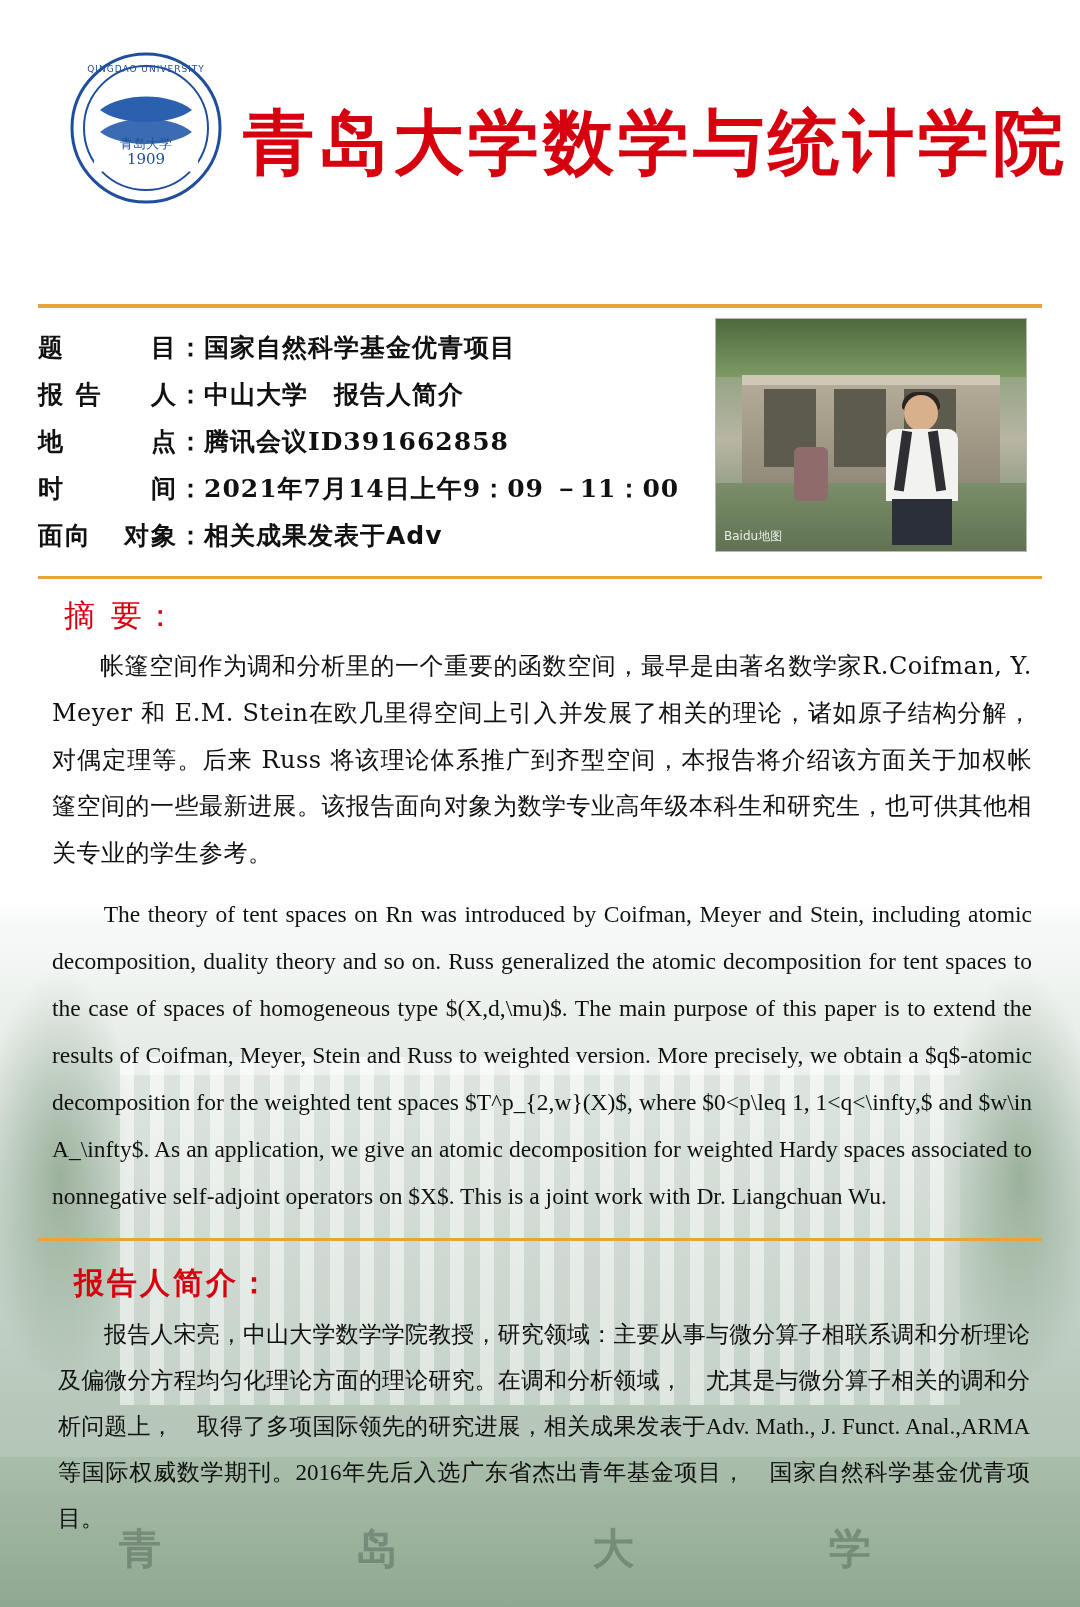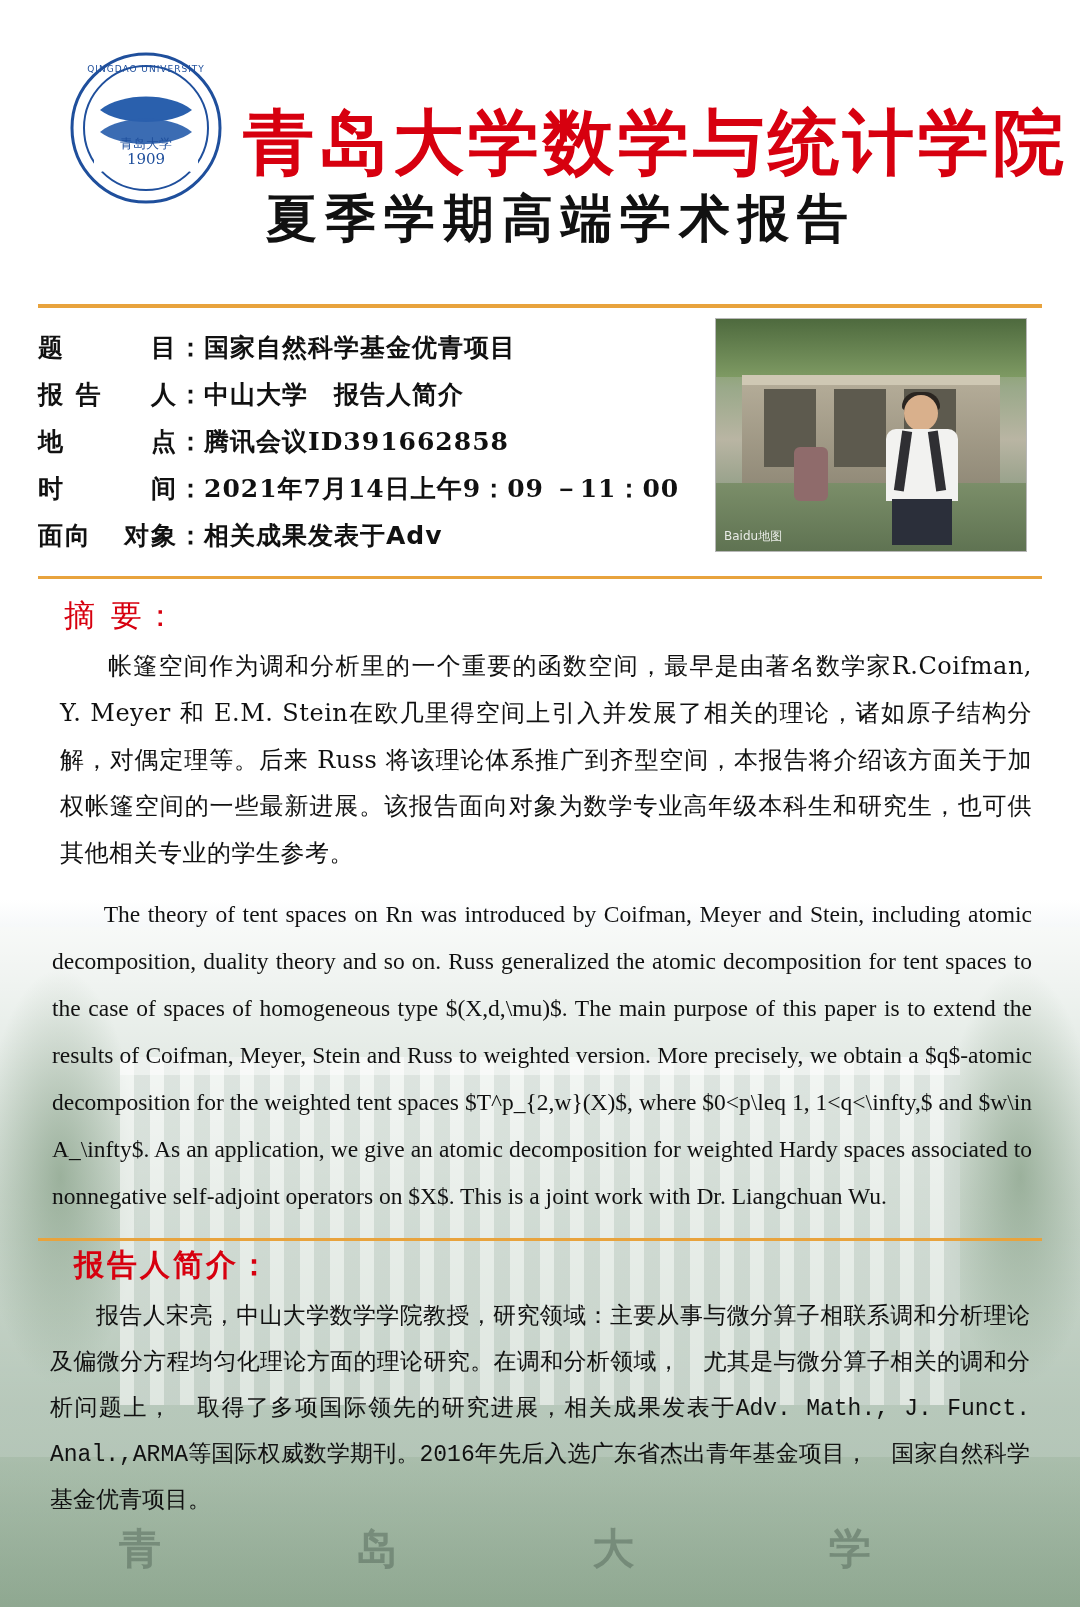--- a/index.html
+++ b/index.html
@@ -250,50 +250,50 @@
     font-family: "DejaVu Sans", sans-serif;
     letter-spacing: 3px;
     margin: 16px 0 4px 26px;
   }
   .abstract-cn {
     font-size: 24px;
     color: #111;
     line-height: 1.95;
     text-align: justify;
     font-family: "DejaVu Serif", serif;
-    margin: 6px 10px 0 22px;
+    margin: 6px 10px 0 14px;
     text-indent: 2em;
     letter-spacing: 0.5px;
   }
   .abstract-en {
     font-size: 23.5px;
     color: #111;
     line-height: 2.0;
     text-align: justify;
     font-family: "Liberation Serif", serif;
     margin: 14px 10px 0 14px;
     text-indent: 2.2em;
   }
 
   
   .bio-head {
     font-size: 30px;
     font-weight: bold;
     color: #d7000f;
     font-family: "DejaVu Sans", sans-serif;
     letter-spacing: 3px;
-    margin: 4px 0 4px 36px;
+    margin: 22px 0 4px 36px;
   }
   .bio-body {
     font-size: 23px;
     color: #111;
     line-height: 2.0;
     text-align: justify;
-    font-family: Liberation Mono, monospace;
-    margin: 8px 12px 0 12px;
+    font-family: Liberation Serif, serif;
+    margin: 8px 12px 0 20px;
     text-indent: 2em;
   }
 </style>
 </head>
 <body>
 
 <div class="poster">
 
   <div class="bg-photo">
     <div class="trees-l"></div>
@@ -315,21 +315,20 @@
           <path d="M28,80 C40,30 120,30 132,80 L132,128 C110,112 50,112 28,128 Z" fill="#ffffff"></path>
           <path d="M34,62 C56,44 104,44 126,62 C106,78 54,78 34,62 Z" fill="#2a60ad"></path>
           <path d="M34,84 C56,66 104,66 126,84 C106,100 54,100 34,84 Z" fill="#2a60ad" opacity="0.92"></path>
           <text x="80" y="116" font-size="15" fill="#1f4f9c" text-anchor="middle" font-family="DejaVu Serif, serif">1909</text>
           <text x="80" y="24" font-size="9" fill="#1f4f9c" text-anchor="middle" font-family="DejaVu Sans, sans-serif" letter-spacing="1">QINGDAO UNIVERSITY</text>
           <text x="80" y="100" font-size="13" fill="#1f4f9c" text-anchor="middle" font-family="DejaVu Serif, serif">青岛大学</text>
         </svg>
       </div>
 
       <div class="univ-title">青岛大学数学与统计学院</div>
-      <div class="sub-title">夏季学期高端学术报告</div>
     </div>
 
     <div class="rule"></div>
 
     <div class="info-wrap">
       <table class="info-table">
         <tbody>
             <tr>
           <td class="info-label">
             <span class="lbl-spread">

